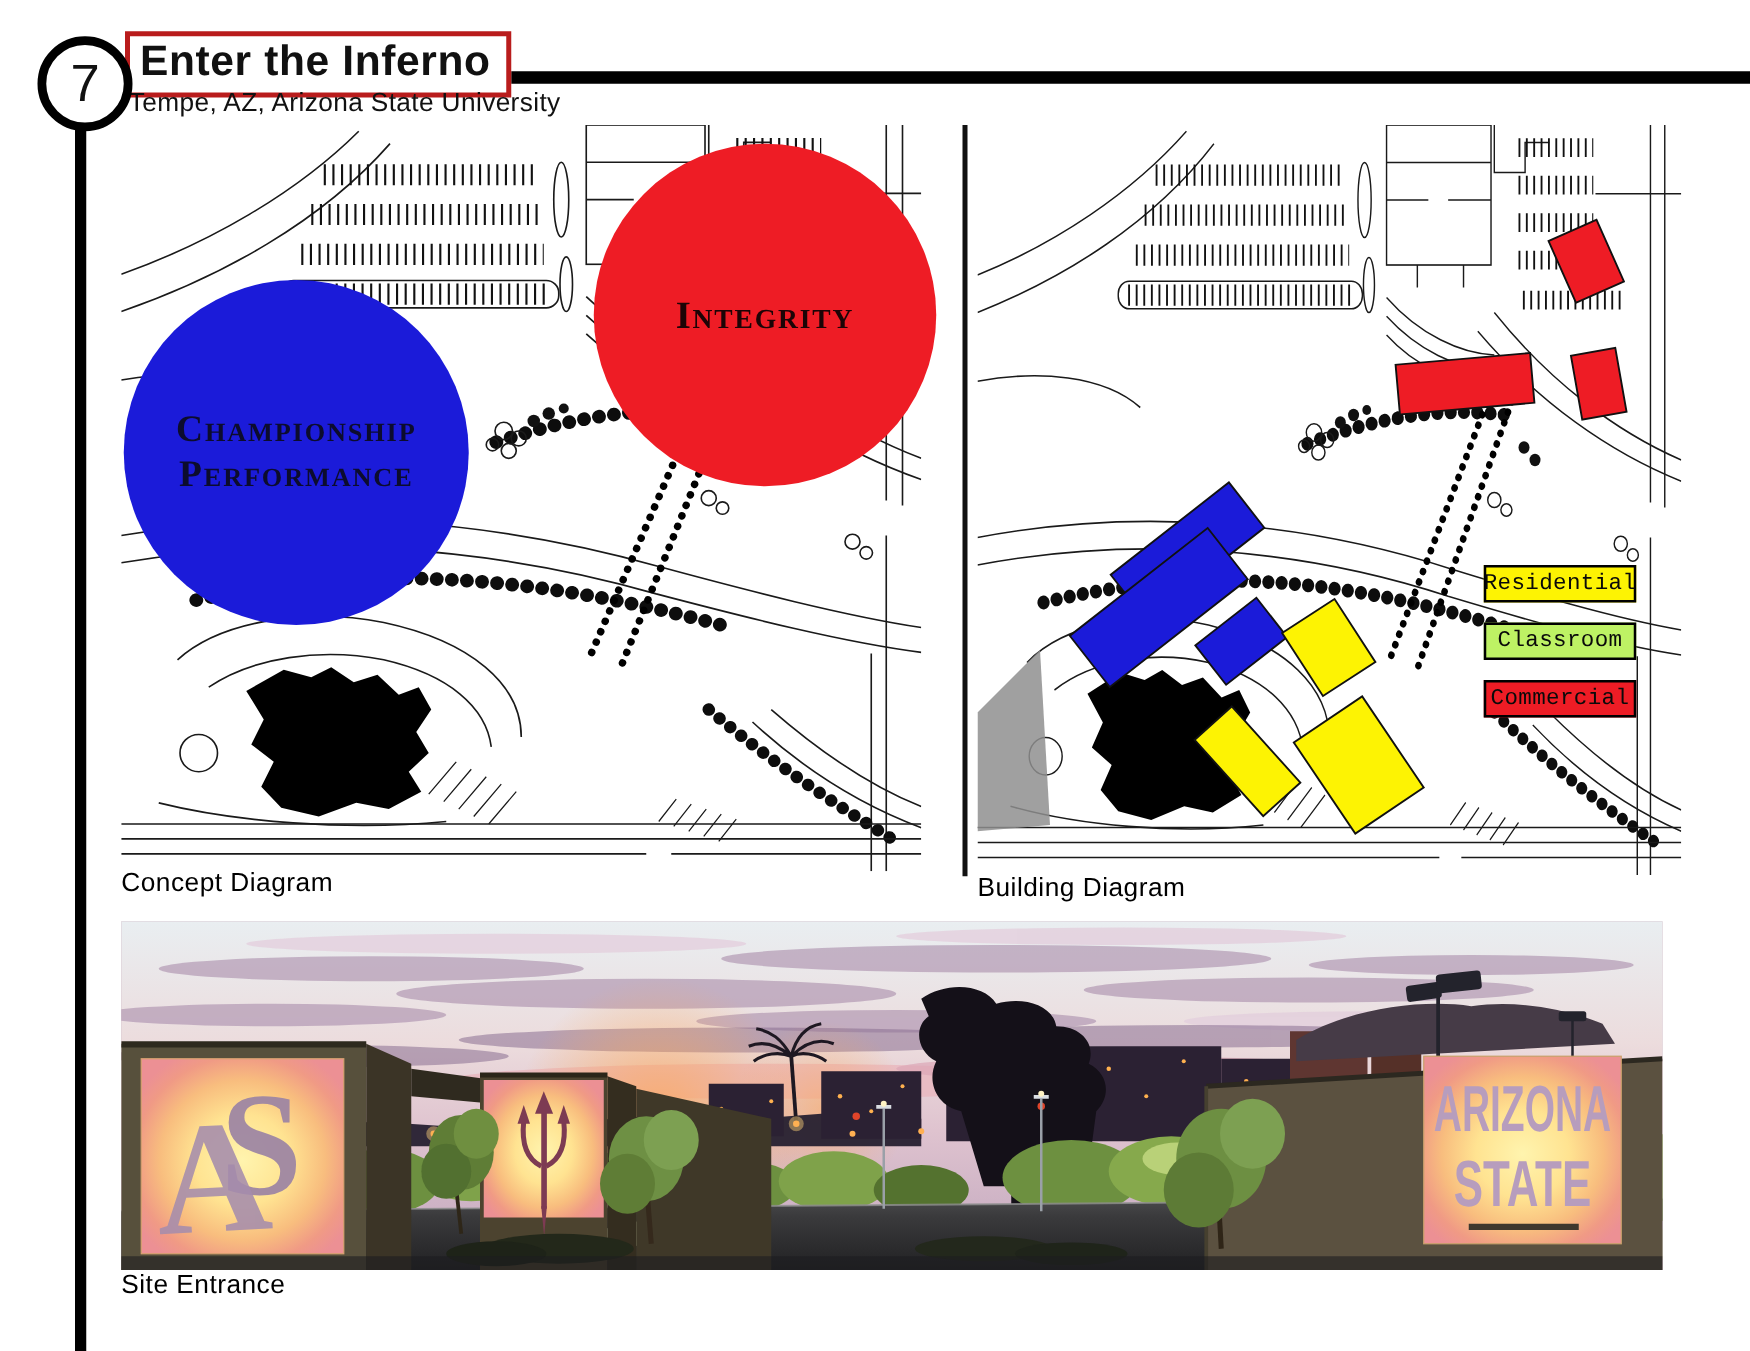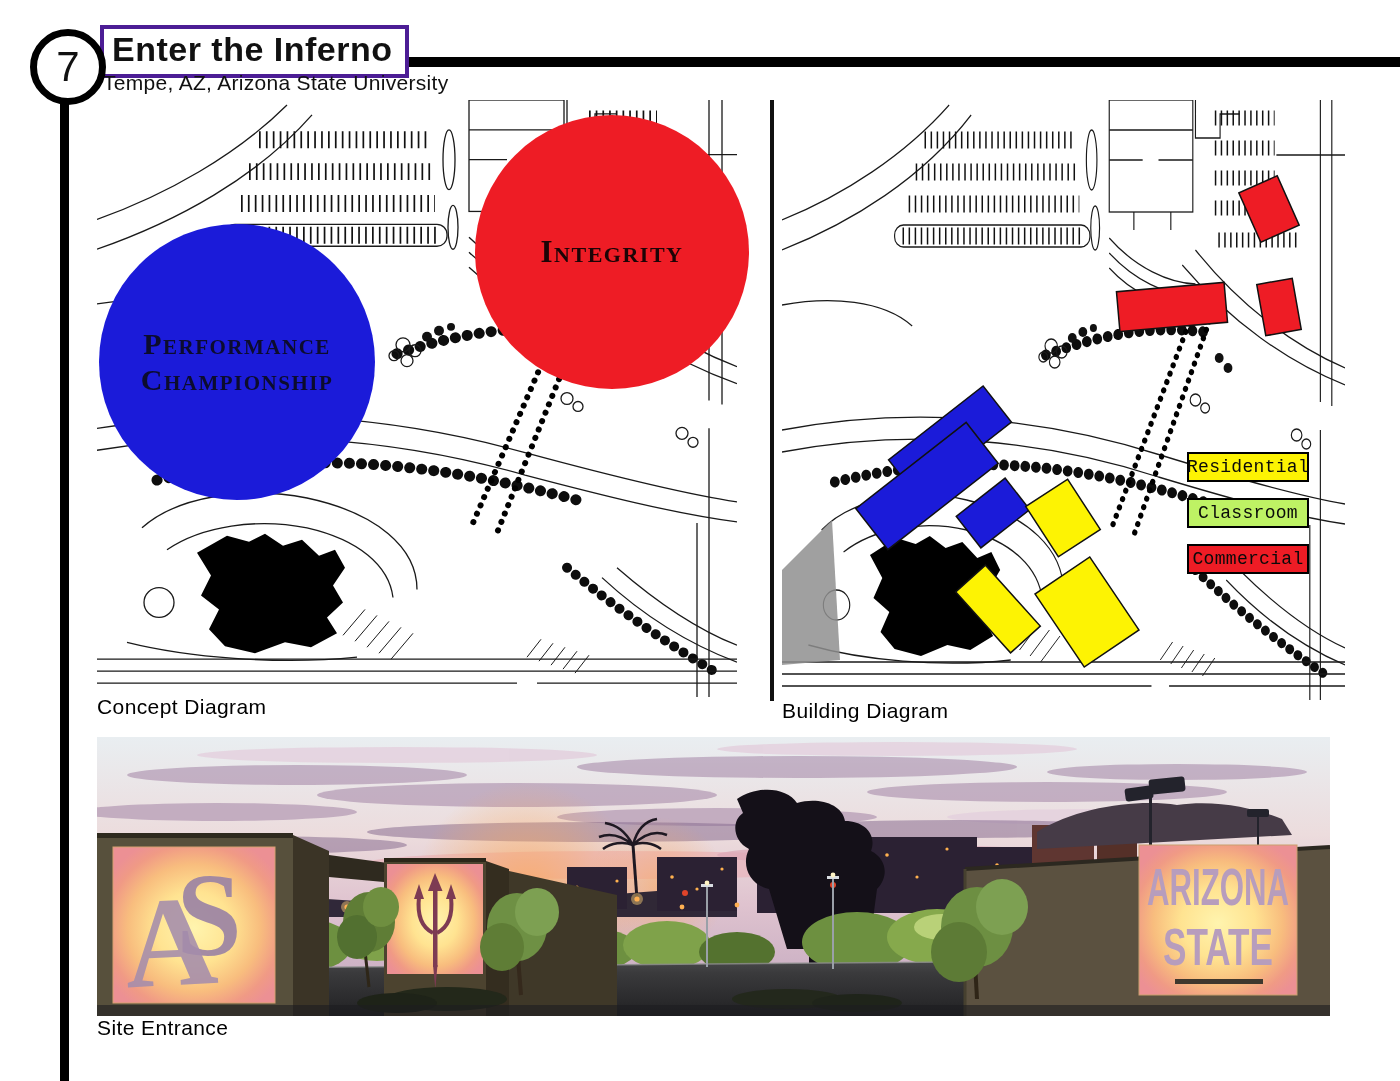--- a/index.html
+++ b/index.html
@@ -6,21 +6,21 @@
   .board{position:relative;width:1400px;height:1081px;background:#fff;overflow:hidden;
          font-family:"Liberation Sans",sans-serif;color:#111;}
   .abs{position:absolute;}
 
   
   .vline{left:60px;top:92px;width:9px;height:989px;background:#000;z-index:1;}
   .hbar{left:92px;top:57px;width:1308px;height:10px;background:#000;z-index:1;}
   .badge{left:30px;top:29px;width:62px;height:62px;border:7px solid #000;border-radius:50%;
          background:#fff;z-index:3;display:flex;align-items:center;justify-content:center;
          font-size:42px;font-weight:400;}
-  .title-box{left:100px;top:25px;background:#fff;border:4px solid #4c1d95;padding:1px 12px 5px 8px;
+  .title-box{left:100px;top:25px;background:#fff;border:4px solid #b91c1c;padding:1px 12px 5px 8px;
          font-size:34px;font-weight:700;letter-spacing:.5px;z-index:2;white-space:nowrap;}
   .subtitle{left:103px;top:71px;font-size:21px;letter-spacing:.3px;z-index:2;}
 
   
   .panel{overflow:visible;}
   .panel-concept{left:97px;top:100px;width:656px;height:597px;}
   .panel-building{left:782px;top:100px;width:563px;height:600px;}
   .divider{left:770px;top:100px;width:4px;height:601px;background:#111;}
   .caption{font-size:21px;letter-spacing:.4px;color:#000000;}
   .cap-concept{left:97px;top:695px;}
@@ -166,22 +166,22 @@
   </div>
   <div class="abs title-box">Enter the Inferno</div>
   <div class="abs subtitle">Tempe, AZ, Arizona State University</div>
 
   <div class="abs panel panel-concept">
     <svg width="640" height="597" viewBox="0 0 640 600" preserveAspectRatio="none">
         <use href="#basemap"></use>
       </svg>
 
     <div class="circle c-championship" style="background: rgb(27, 27, 217);">
+      <span>Championship</span>
       <span>Performance</span>
-      <span>Championship</span>
     </div>
     <div class="circle c-integrity" style="background: rgb(238, 28, 37);">
       <span>Integrity</span>
     </div>
   </div>
 
   <div class="abs divider"></div>
 
   <div class="abs panel panel-building">
     <svg width="563" height="600" viewBox="0 0 640 600" preserveAspectRatio="none" style="position:absolute;left:0;top:0">

